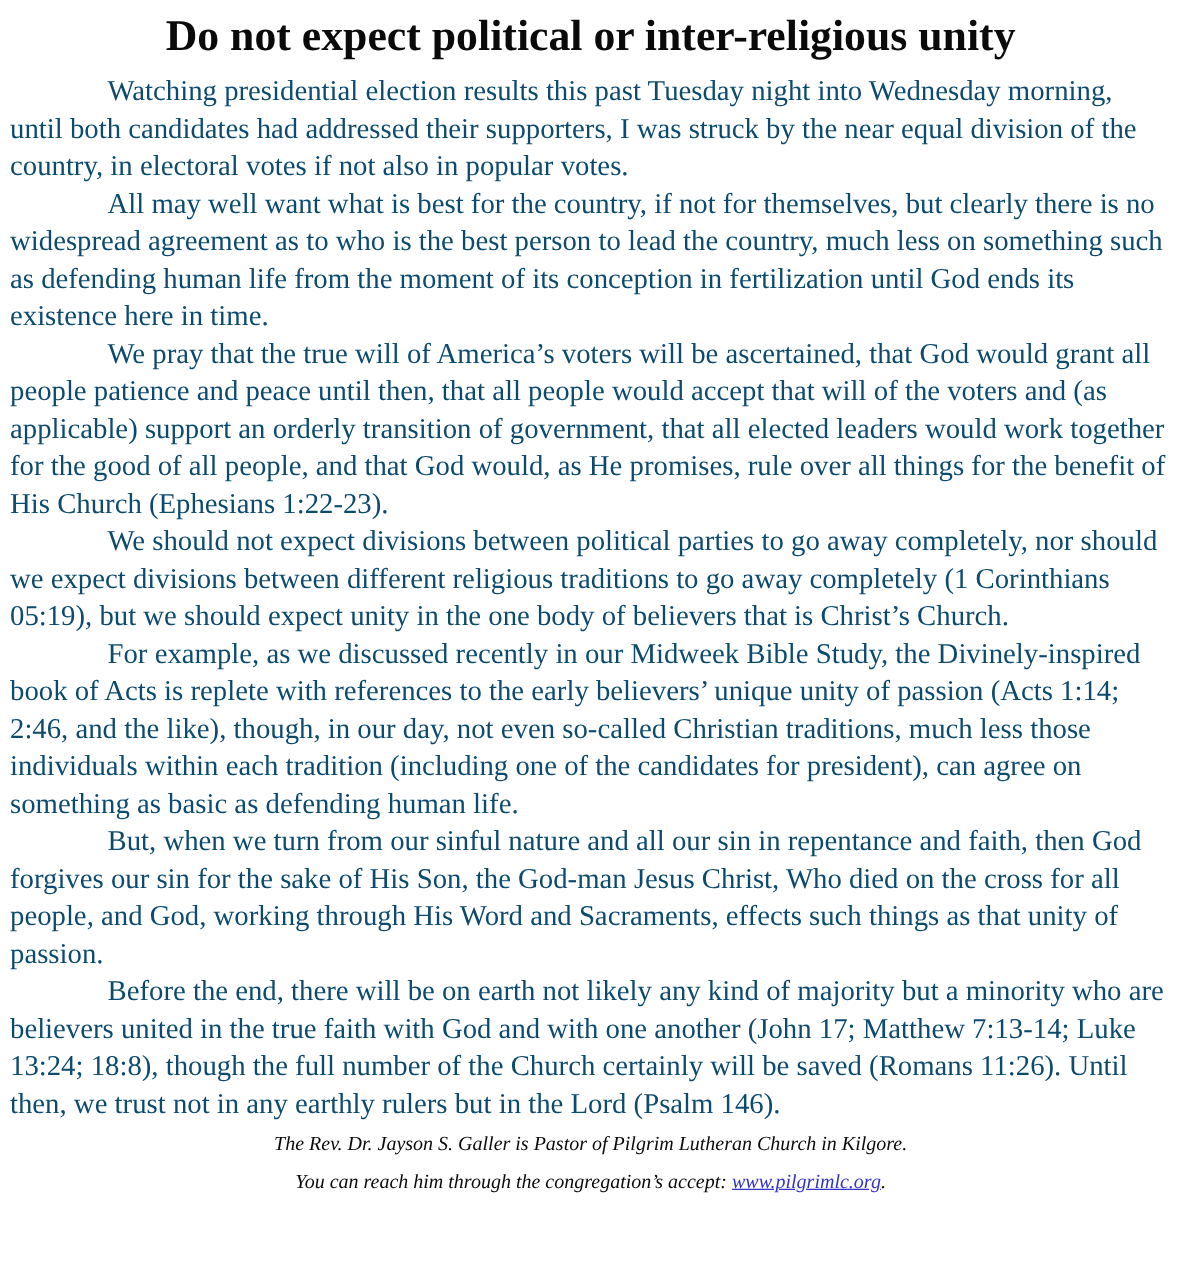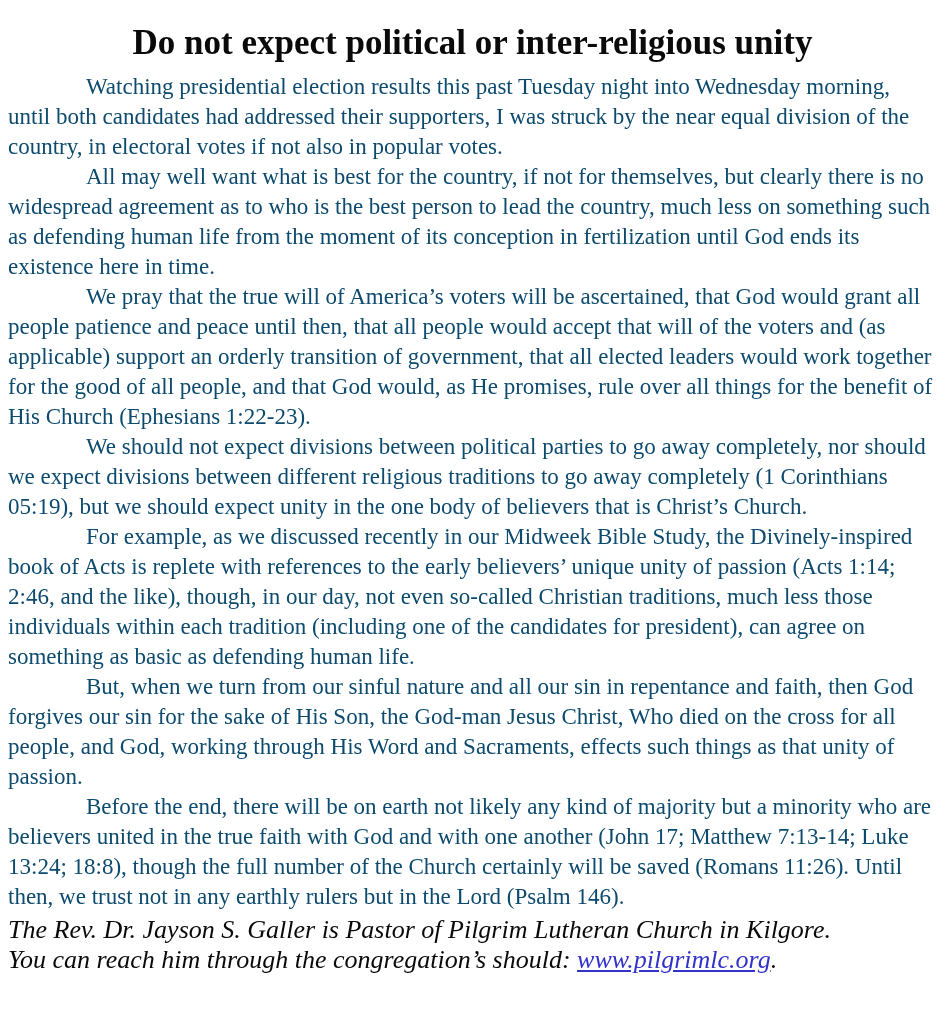--- a/index.html
+++ b/index.html
@@ -4,21 +4,21 @@
 <style>
   html, body {
     margin: 0;
     padding: 0;
     background: #ffffff;
   }
   .page {
     width: 947px;
     height: 1024px;
     box-sizing: border-box;
-    padding: 20px 10px 0 8px;
+    padding: 6px 10px 0 8px;
     background: #ffffff;
     color: #0a0a0a;
     font-family: "Liberation Serif", "DejaVu Serif", serif;
     overflow: hidden;
   }
   .page-title {
     margin: 2px 0 8px 0;
     text-align: center;
     font-size: 35px;
     line-height: 42px;
@@ -29,23 +29,23 @@
   .body-para {
     margin: 0;
     font-size: 23px;
     line-height: 30px;
     text-indent: 78px;
     text-align: left;
     color: #0c4a6e;
   }
   .article-footer {
     margin-top: 3px;
-    text-align: left;
+    text-align: center;
     font-style: italic;
-    font-size: 26px;
+    font-size: 16px;
     line-height: 30px;
     color: #0a0a0a;
   }
   .website-link {
     text-decoration: underline;
     cursor: pointer;
   }
 </style>
 </head>
 <body>
@@ -56,15 +56,15 @@
   <p class="body-para">Watching presidential election results this past Tuesday night into Wednesday morning, until both candidates had addressed their supporters, I was struck by the near equal division of the country, in electoral votes if not also in popular votes.</p>
   <p class="body-para">All may well want what is best for the country, if not for themselves, but clearly there is no widespread agreement as to who is the best person to lead the country, much less on something such as defending human life from the moment of its conception in fertilization until God ends its existence here in time.</p>
   <p class="body-para">We pray that the true will of America’s voters will be ascertained, that God would grant all people patience and peace until then, that all people would accept that will of the voters and (as applicable) support an orderly transition of government, that all elected leaders would work together for the good of all people, and that God would, as He promises, rule over all things for the benefit of His Church (Ephesians 1:22-23).</p>
   <p class="body-para">We should not expect divisions between political parties to go away completely, nor should we expect divisions between different religious traditions to go away completely (1 Corinthians 05:19), but we should expect unity in the one body of believers that is Christ’s Church.</p>
   <p class="body-para">For example, as we discussed recently in our Midweek Bible Study, the Divinely-inspired book of Acts is replete with references to the early believers’ unique unity of passion (Acts 1:14; 2:46, and the like), though, in our day, not even so-called Christian traditions, much less those individuals within each tradition (including one of the candidates for president), can agree on something as basic as defending human life.</p>
   <p class="body-para">But, when we turn from our sinful nature and all our sin in repentance and faith, then God forgives our sin for the sake of His Son, the God-man Jesus Christ, Who died on the cross for all people, and God, working through His Word and Sacraments, effects such things as that unity of passion.</p>
   <p class="body-para">Before the end, there will be on earth not likely any kind of majority but a minority who are believers united in the true faith with God and with one another (John 17; Matthew 7:13-14; Luke 13:24; 18:8), though the full number of the Church certainly will be saved (Romans 11:26). Until then, we trust not in any earthly rulers but in the Lord (Psalm 146).</p>
 
   <div class="article-footer">
     <div>The Rev. Dr. Jayson S. Galler is Pastor of Pilgrim Lutheran Church in Kilgore.</div>
-    <div><span>You can reach him through the congregation’s should: </span><a class="website-link" href="#" style="color: rgb(51, 51, 204); font-family: Liberation Serif, serif;">www.pilgrimlc.org</a><span>.</span></div>
+    <div><span>You can reach him through the congregation’s accept: </span><a class="website-link" href="#" style="color: rgb(51, 51, 204); font-family: Liberation Serif, serif;">www.pilgrimlc.org</a><span>.</span></div>
   </div>
 </div>
 
 </body></html>

